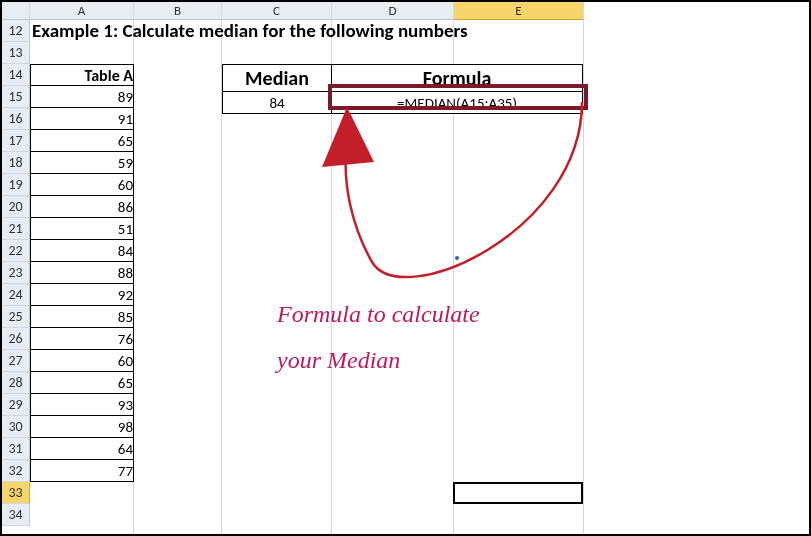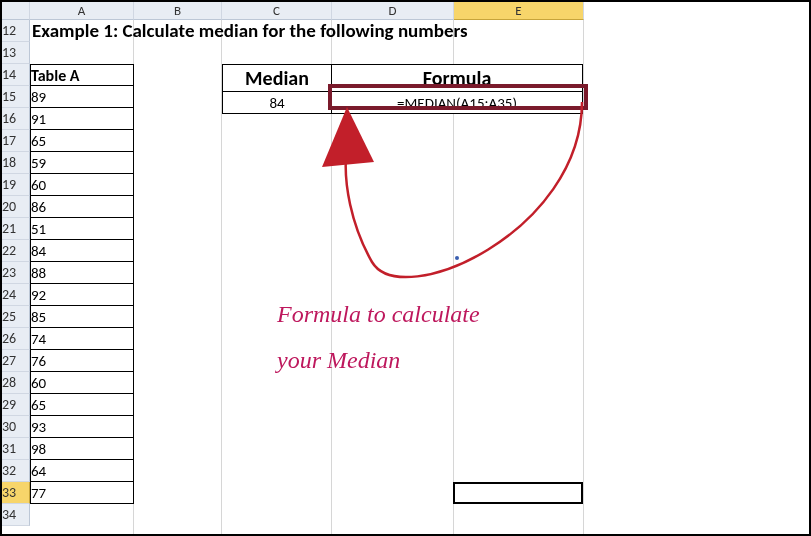--- a/index.html
+++ b/index.html
@@ -21,21 +21,21 @@
   
   .gutter {
     position: absolute;
     left: 0;
     top: 18px; 
     width: 28px;
   }
   .rownum {
     height: 22px;
     line-height: 22px;
-    text-align: left;
+    text-align: center;
     font-size: 14px;
     color: #333;
     background: #e8edf4;
     border-right: 1px solid #bcc7d6;
     border-bottom: 1px solid #d0d7e2;
   }
   .rownum.sel {
     background: #f7d56a;
     border-right: 1px solid #c7a43a;
   }
@@ -64,21 +64,21 @@
   
   .colA {
     position: absolute;
     left: 28px;
     top: 18px;
     width: 104px;
   }
   .cellA {
     height: 22px;
     line-height: 22px;
-    text-align: left;
+    text-align: right;
     border: 1px solid #000;
     border-top: none;
     background: #fff;
     font-size: 15px;
   }
   .cellA.first { border-top: 1px solid #000; font-weight: bold; font-size: 16px; }
   .title {
     position: absolute;
     left: 30px;
     top: 18px;
@@ -190,21 +190,20 @@
       <div class="cellA">91</div>
       <div class="cellA">65</div>
       <div class="cellA">59</div>
       <div class="cellA">60</div>
       <div class="cellA">86</div>
       <div class="cellA">51</div>
       <div class="cellA">84</div>
       <div class="cellA">88</div>
       <div class="cellA">92</div>
       <div class="cellA">85</div>
-      <div class="cellA">74</div>
       <div class="cellA">76</div>
       <div class="cellA">60</div>
       <div class="cellA">65</div>
       <div class="cellA">93</div>
       <div class="cellA">98</div>
       <div class="cellA">64</div>
       <div class="cellA">77</div>
     </div>
 
   <div class="medblock">

